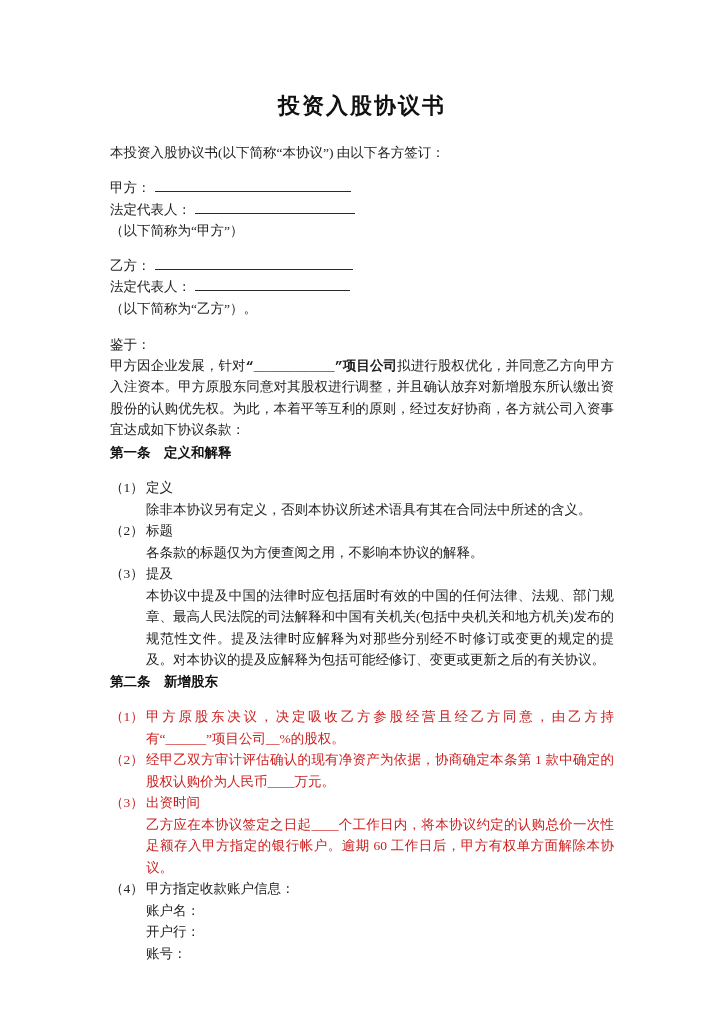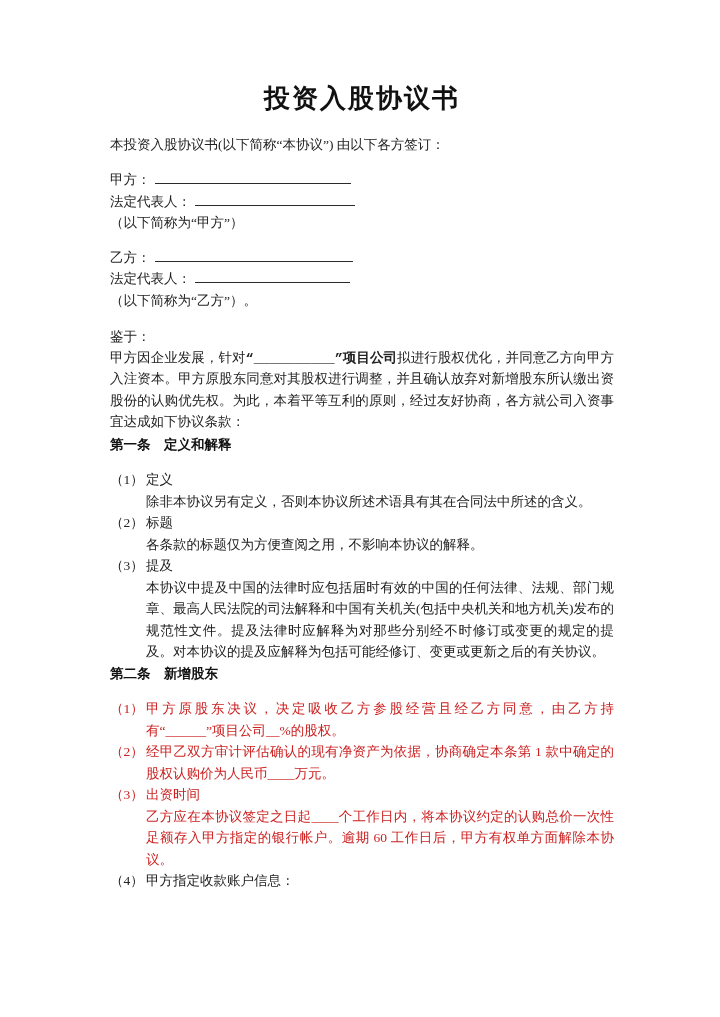--- a/index.html
+++ b/index.html
@@ -12,26 +12,27 @@
     box-sizing: border-box;
     padding: 78px 106px 0 110px;
     font-family: "Liberation Serif", serif;
     font-size: 13.5px;
     line-height: 21.5px;
     color: #222222;
     overflow: hidden;
   }
   .doc-title {
     font-family: "Liberation Sans", sans-serif;
-    font-size: 26px;
+    font-size: 22px;
     line-height: 40px;
     font-weight: bold;
     text-align: center;
     letter-spacing: 2px;
     color: #111111;
+    margin-top: 8px;
   }
   .intro { margin-top: 16px; }
   .party-block { margin-top: 12px; }
   .party-block.second { margin-top: 13px; }
   .party-line { white-space: nowrap; }
   .blank {
     display: inline-block;
     height: 13px;
     border-bottom: 1.4px solid #2a2a2a;
     vertical-align: baseline;
@@ -124,15 +125,20 @@
     </div>
     <div class="clause-item red">
       <span class="clause-num">（3）</span>
       <div>出资时间</div>
       <div>乙方应在本协议签定之日起____个工作日内，将本协议约定的认购总价一次性足额存入甲方指定的银行帐户。逾期 60 工作日后，甲方有权单方面解除本协议。</div>
     </div>
     <div class="clause-item">
       <span class="clause-num">（4）</span>
       <div>甲方指定收款账户信息：</div>
     </div>
+    <div class="account-lines">
+      <div>账户名：</div>
+      <div>开户行：</div>
+      <div>账号：</div>
+    </div>
   </div>
 
 </div>
 
 </body></html>

